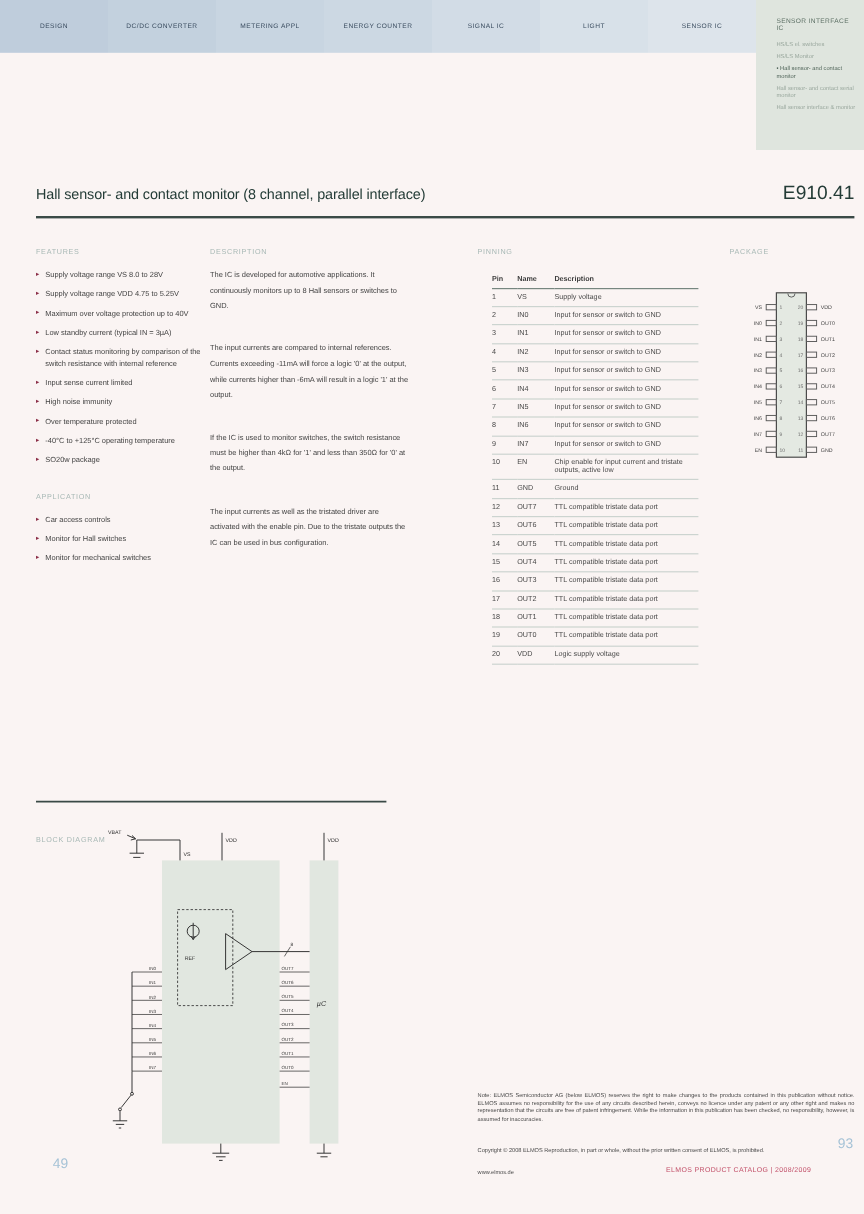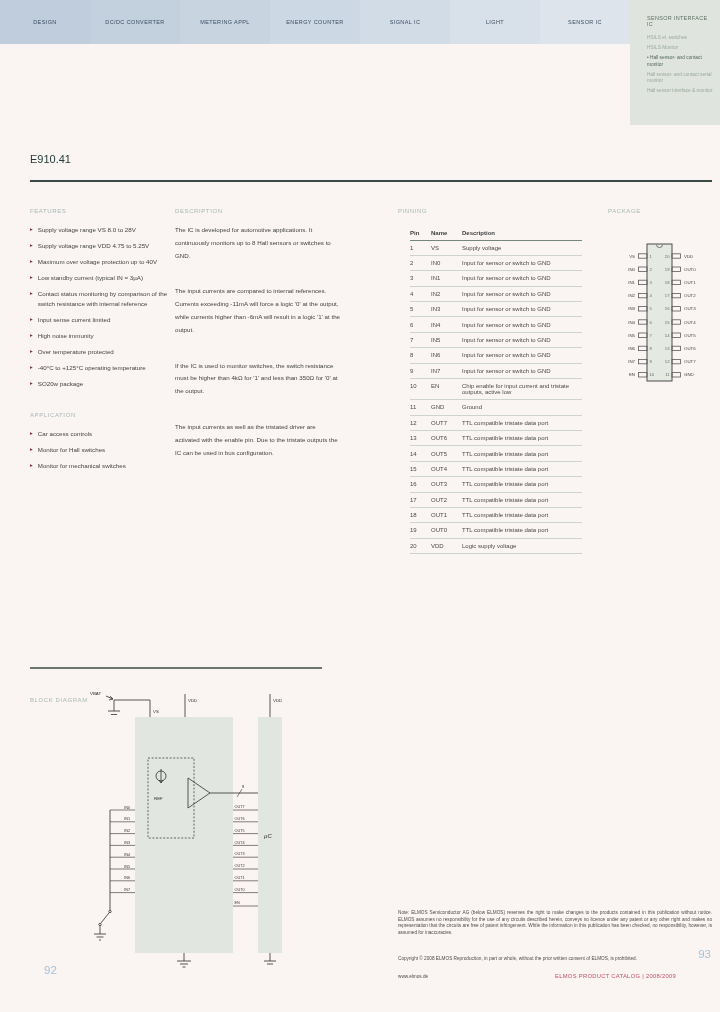--- a/index.html
+++ b/index.html
@@ -14,21 +14,21 @@
            box-sizing:border-box;padding:15px 6px 0 17px;}
   .sidebar-title{font-size:5.5px;letter-spacing:.3px;color:#5e7166;margin-bottom:8px;text-transform:uppercase;}
   .sidebar-item{font-size:4.8px;line-height:1.3;color:#9aa89e;margin-bottom:4px;}
   .sidebar-item.active{color:#51655a;}
   .sidebar-item.active::before{content:"\2022\00a0";color:#51655a;}
 
   
   .titlebar{position:absolute;left:30px;top:153px;width:682px;display:flex;
             justify-content:space-between;align-items:baseline;color:#243c37;}
   .titlebar .doc-title{font-size:12px;letter-spacing:-.1px;}
-  .titlebar .part-no{font-size:11px;text-align:center;}
+  .titlebar .part-no{font-size:16px;text-align:center;}
   .title-rule{position:absolute;left:30px;top:180px;width:682px;height:1.5px;background:#3a4a46;}
 
   
   .col-heading{font-size:6px;color:#a7b8b5;letter-spacing:.6px;text-transform:uppercase;}
 
   
   .features{position:absolute;left:30px;top:208px;width:143px;}
   .blist{margin-top:11px;}
   .fitem{display:flex;margin-bottom:6.5px;}
   .fitem .arrow{color:#8c3049;font-size:5.5px;line-height:9.5px;margin-right:5px;flex:0 0 auto;}
@@ -126,20 +126,21 @@
 
         <div class="sidebar-item active">Hall sensor- and contact monitor</div>
 
         <div class="sidebar-item">Hall sensor- and contact serial monitor</div>
 
         <div class="sidebar-item">Hall sensor interface &amp; monitor</div>
       </div>
   </div>
 
   <div class="titlebar">
+    <span class="doc-title">Hall sensor- and contact monitor (8 channel, parallel interface)</span>
     <span class="part-no">E910.41</span>
   </div>
   <div class="title-rule"></div>
 
   <div class="features">
     <div class="col-heading">FEATURES</div>
     <div class="blist">
 
         <div class="fitem">
           <span class="arrow">▸</span>
@@ -504,16 +505,16 @@
     <path class="bd-line" d="M70 266 V274 M64 274 h12 M66.5 277 h7 M69 280 h2"></path>
 
     <path class="bd-line" d="M154 293 v8 M147 301 h14 M150 304 h8 M152.5 307 h3"></path>
     <path class="bd-line" d="M240 293 v8 M234 301 h12 M237 304 h6"></path>
   </svg>
 
   <div class="disclaimer">Note: ELMOS Semiconductor AG (below ELMOS) reserves the right to make changes to the products contained in this publication without notice. ELMOS assumes no responsibility for the use of any circuits described herein, conveys no licence under any patent or any other right and makes no representation that the circuits are free of patent infringement. While the information in this publication has been checked, no responsibility, however, is assumed for inaccuracies.</div>
   <div class="copyright">Copyright © 2008 ELMOS Reproduction, in part or whole, without the prior written consent of ELMOS, is prohibited.</div>
   <div class="website">www.elmos.de</div>
   <div class="catalog">ELMOS PRODUCT CATALOG | 2008/2009</div>
-  <div class="pageno left">92</div>
+  <div class="pageno left">49</div>
   <div class="pageno right">93</div>
 
 </div>
 
 </body></html>

